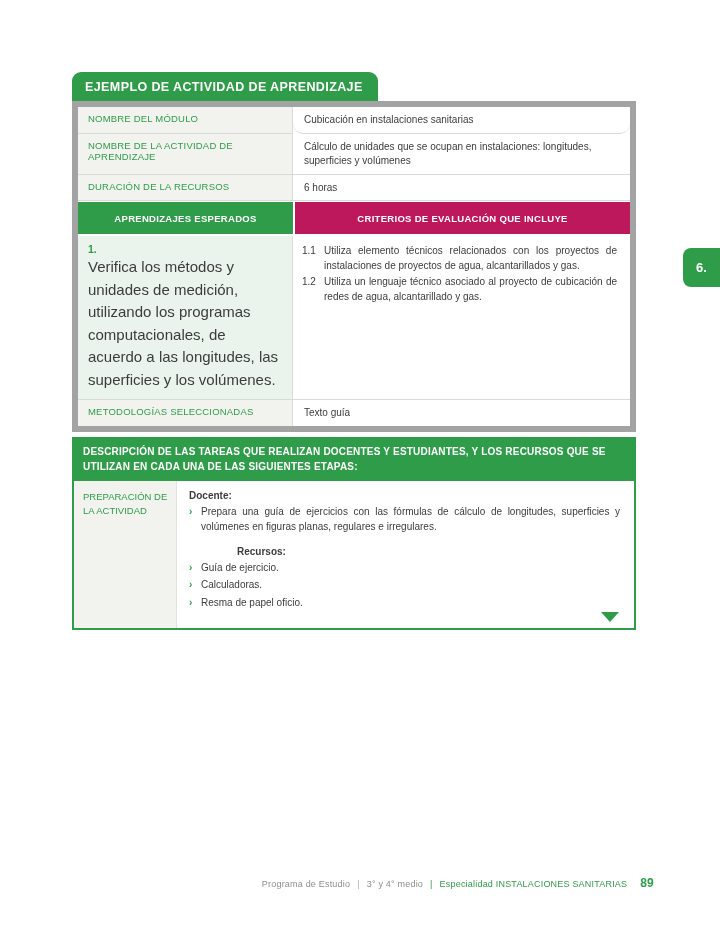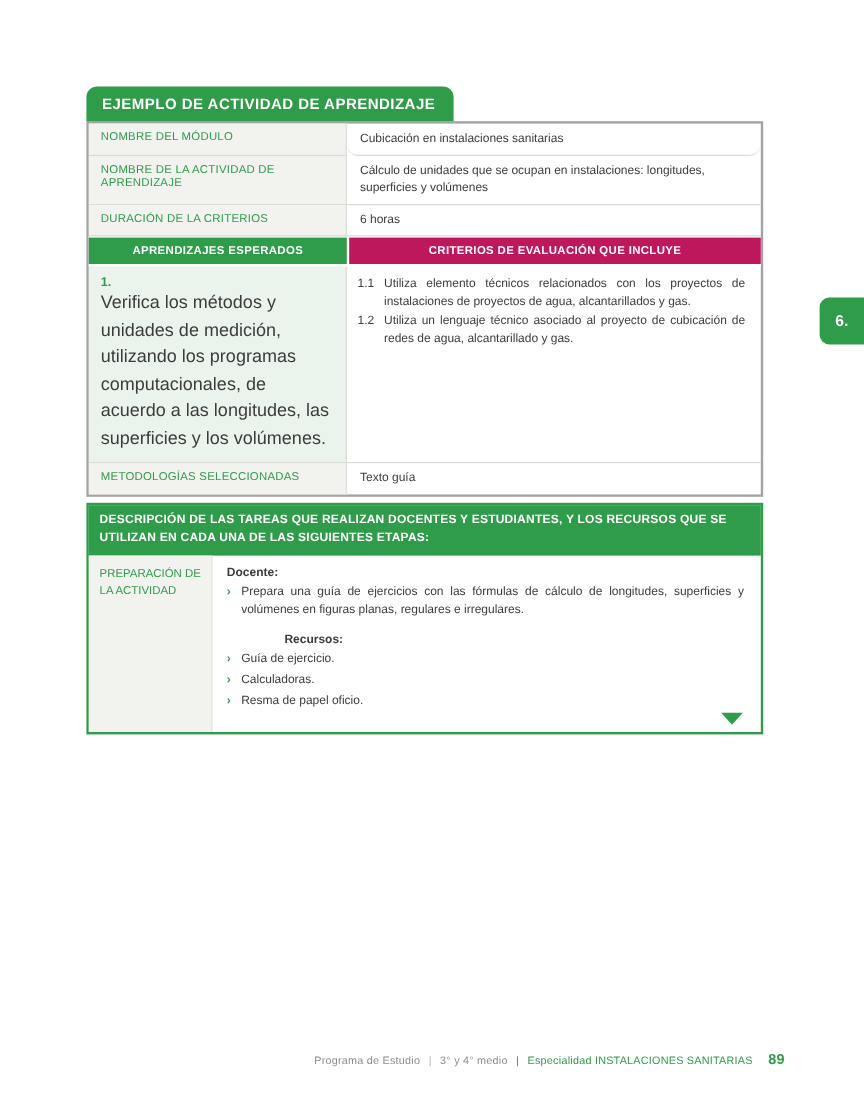--- a/index.html
+++ b/index.html
@@ -25,21 +25,21 @@
     background: #2E9C49;
     color: #ffffff;
     font-size: 12.5px;
     font-weight: bold;
     letter-spacing: 0.4px;
     padding: 8px 15px 7px 13px;
     border-radius: 9px 9px 0 0;
   }
   
   .info-table {
-    border: 2px solid #a3a3a3;
+    border: 6px solid #a3a3a3;
     background: #ffffff;
   }
   .t-row {
     display: grid;
     grid-template-columns: 215px 1fr;
   }
   .label-cell {
     background: #F2F2EF;
     color: #2E9C49;
     font-size: 9.5px;
@@ -60,21 +60,21 @@
   
   .head-row {
     display: grid;
     grid-template-columns: 215px 1fr;
     column-gap: 2px;
     background: #ffffff;
     border-top: 1px solid #ffffff;
     border-bottom: 2px solid #ffffff;
   }
   .head-cell {
-    height: 22px;
+    height: 32px;
     display: flex; align-items: center; justify-content: center;
     color: #ffffff;
     font-size: 9.5px;
     font-weight: bold;
     letter-spacing: 0.3px;
   }
   .head-green { background: #2E9C49; }
   .head-gray  { background: #be185d; }
   
   .body-row {
@@ -201,21 +201,21 @@
         <div class="label-cell">NOMBRE DEL MÓDULO</div>
         <div class="value-cell value-bold">Cubicación en instalaciones sanitarias</div>
       </div>
 
       <div class="t-row">
         <div class="label-cell">NOMBRE DE LA ACTIVIDAD DE APRENDIZAJE</div>
         <div class="value-cell">Cálculo de unidades que se ocupan en instalaciones: longitudes, superficies y volúmenes</div>
       </div>
 
       <div class="t-row">
-        <div class="label-cell">DURACIÓN DE LA CRITERIOS</div>
+        <div class="label-cell">DURACIÓN DE LA RECURSOS</div>
         <div class="value-cell">6 horas</div>
       </div>
 
       <div class="head-row">
         <div class="head-cell head-green">APRENDIZAJES ESPERADOS</div>
         <div class="head-cell head-gray">CRITERIOS DE EVALUACIÓN QUE INCLUYE</div>
       </div>
 
       <div class="body-row">
         <div class="learning-cell">

